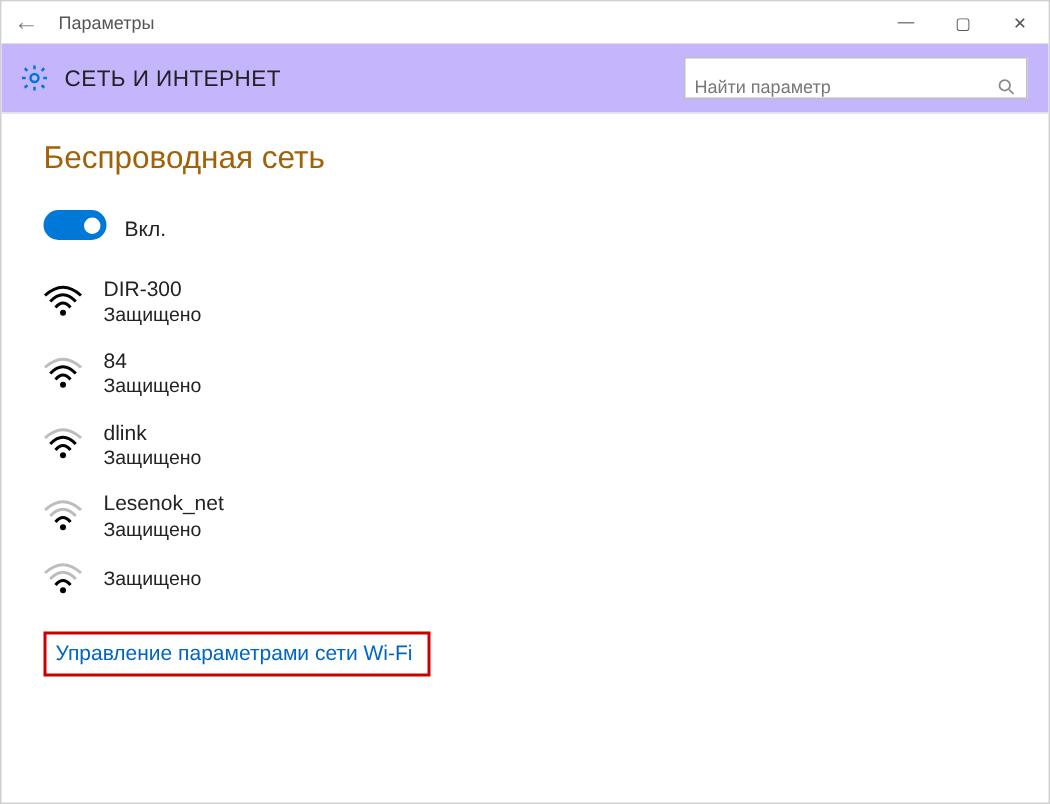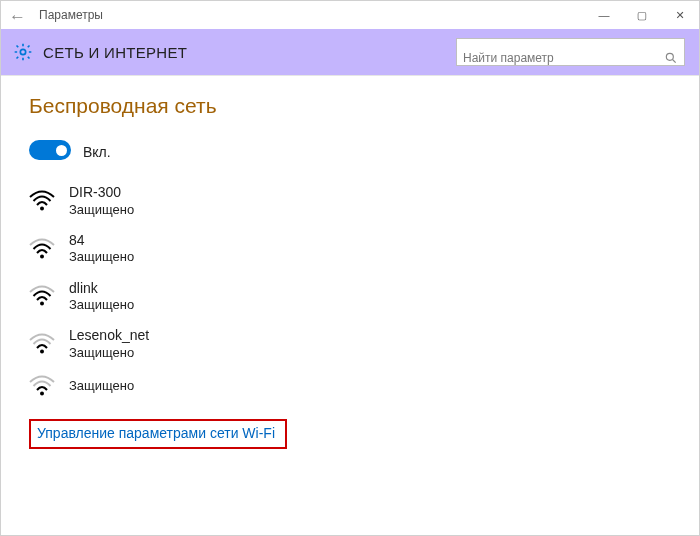--- a/index.html
+++ b/index.html
@@ -83,31 +83,31 @@
   }
   .toggle::after {
     content:"";
     position:absolute;
     width: 11px; height: 11px;
     background:#fff;
     border-radius:50%;
     right: 4px; top: 4.5px;
   }
   .tog-label { font-size: 14px; color:#222; }
-  .net-list { display:flex; flex-direction:column; gap: 14px; margin-bottom: 14px;}
+  .net-list { display:flex; flex-direction:column; gap: 14px; margin-bottom: 0;}
   .net-item { display:flex; align-items:center; gap: 14px; }
   
   .net-text { display:flex; flex-direction:column; line-height:1.25; font-size: 14px; color:#222;}
   .net-sub { font-size: 13px; }
   .link { font-size: 14px; color: #0066c0; margin-top: 8px; }
   .link-highlight {
     display:inline-block;
     border: 2px solid #c00;
     padding: 4px 10px 6px 6px;
-    margin-top: 8px;
+    margin-top: 24px;
     color:#0066c0;
     font-size:14px;
   }
 </style>
 </head>
 <body>
 
 <div class="titlebar">
   <div class="back">←</div>
   <div class="title">Параметры</div>

